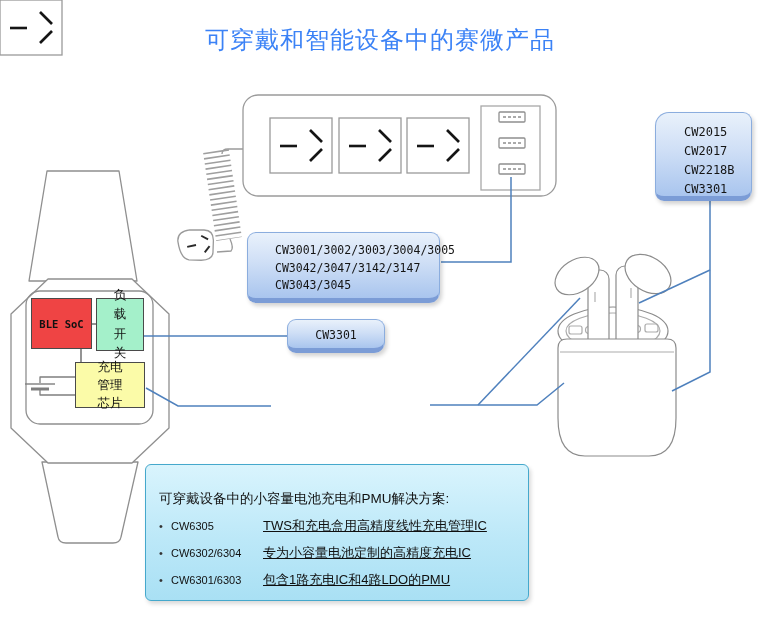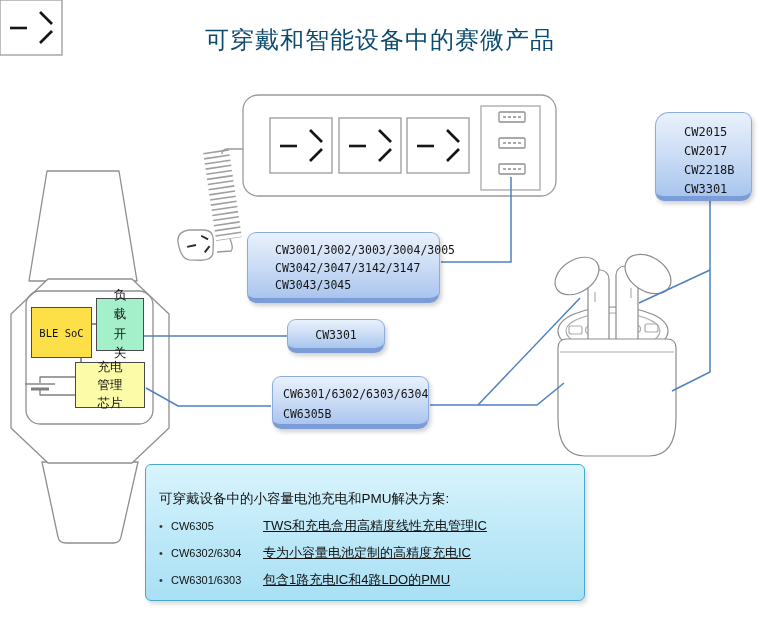--- a/index.html
+++ b/index.html
@@ -1,20 +1,20 @@
 <!DOCTYPE html>
 <html><head>
 <meta charset="utf-8">
 <style>
   html,body{margin:0;padding:0;background:#fff;}
   .stage{position:relative;width:760px;height:630px;background:#fff;overflow:hidden;
          font-family:"Liberation Sans",sans-serif;}
   .title{position:absolute;left:0;right:0;top:24px;text-align:center;
          font-family:"DejaVu Serif","Liberation Serif",serif;
-         font-size:24px;letter-spacing:1px;color:#0c4a6e;}
+         font-size:24px;letter-spacing:1px;color:#3b82f6;}
   svg.lineart{position:absolute;left:0;top:0;z-index:1;}
 
   
   .bluebox{position:absolute;z-index:2;box-sizing:border-box;
            background:linear-gradient(180deg,#e9f1fb 0%,#cfdff6 45%,#a9c5ee 100%);
            border:1px solid #8badde;border-bottom:5px solid #7b9cd6;
            border-radius:9px 9px 11px 9px;
            box-shadow:2px 3px 4px rgba(0,0,0,0.18);
            font-family:"DejaVu Sans Mono","Liberation Mono",monospace;
            color:#141414;}
@@ -26,29 +26,29 @@
             font-size:11.5px;line-height:17.5px;}
   .box-cw3301{left:287px;top:319px;width:98px;height:34px;
               font-size:11.5px;text-align:center;line-height:30px;}
   .box-chgr{left:272px;top:376px;width:157px;height:53px;padding:7px 0 0 10px;
             font-size:11.5px;line-height:20px;}
 
   
   .chip{position:absolute;z-index:2;box-sizing:border-box;border:1px solid #4a4a4a;
         display:flex;align-items:center;justify-content:center;text-align:center;
         color:#111;}
-  .chip-ble{left:31px;top:307px;width:61px;height:51px;background:#fde047;
-            font-family:"DejaVu Sans Mono","Liberation Mono",monospace;font-size:10.5px;}
+  .chip-ble{left:31px;top:298px;width:61px;height:51px;background:#ef4444;
+            font-family:"DejaVu Sans Mono","Liberation Mono",monospace;font-size:10.5px;font-weight:bold;}
   .chip-load{left:96px;top:298px;width:48px;height:53px;background:#a4f0ca;
              font-size:12.5px;line-height:1.55;padding:0 18px;}
   .chip-chg{left:75px;top:362px;width:70px;height:46px;background:#fbfba8;
             font-size:12.5px;line-height:1.45;padding:0 16px;}
 
   
-  .solution{position:absolute;z-index:2;left:145px;top:464px;width:440px;height:137px;
+  .solution{position:absolute;z-index:2;left:145px;top:464px;width:384px;height:137px;
             box-sizing:border-box;border:1px solid #45a8cc;border-radius:6px;
             background:linear-gradient(180deg,#d9f4fd 0%,#bce8f8 55%,#a9e0f4 100%);
             box-shadow:2px 3px 4px rgba(0,0,0,0.15);
             padding:25px 12px 0 13px;color:#101010;}
   .sol-title{font-size:13.5px;margin-bottom:9px;}
   .sol-row{display:flex;align-items:baseline;font-size:13px;margin-top:9px;}
   .sol-row .dot{width:12px;font-size:11px;color:#333;}
   .sol-row .part{width:92px;font-size:11px;}
   .sol-row .desc{flex:1;text-decoration:underline;}
 </style>
@@ -164,24 +164,20 @@
   </div>
 
   <div class="bluebox box-acdc">
     <div class="bl">CW3001/3002/3003/3004/3005</div>
     <div class="bl">CW3042/3047/3142/3147</div>
     <div class="bl">CW3043/3045</div>
   </div>
 
   <div class="bluebox box-cw3301">CW3301</div>
 
-  <div class="bluebox box-chgr">
-    <div class="bl">CW6301/6302/6303/6304</div>
-    <div class="bl">CW6305B</div>
-  </div>
 
   <div class="solution">
     <div class="sol-title">可穿戴设备中的小容量电池充电和PMU解决方案:</div>
     <div class="sol-row">
       <span class="dot">•</span>
       <span class="part">CW6305</span>
       <span class="desc">TWS和充电盒用高精度线性充电管理IC</span>
     </div>
     <div class="sol-row">
       <span class="dot">•</span>

